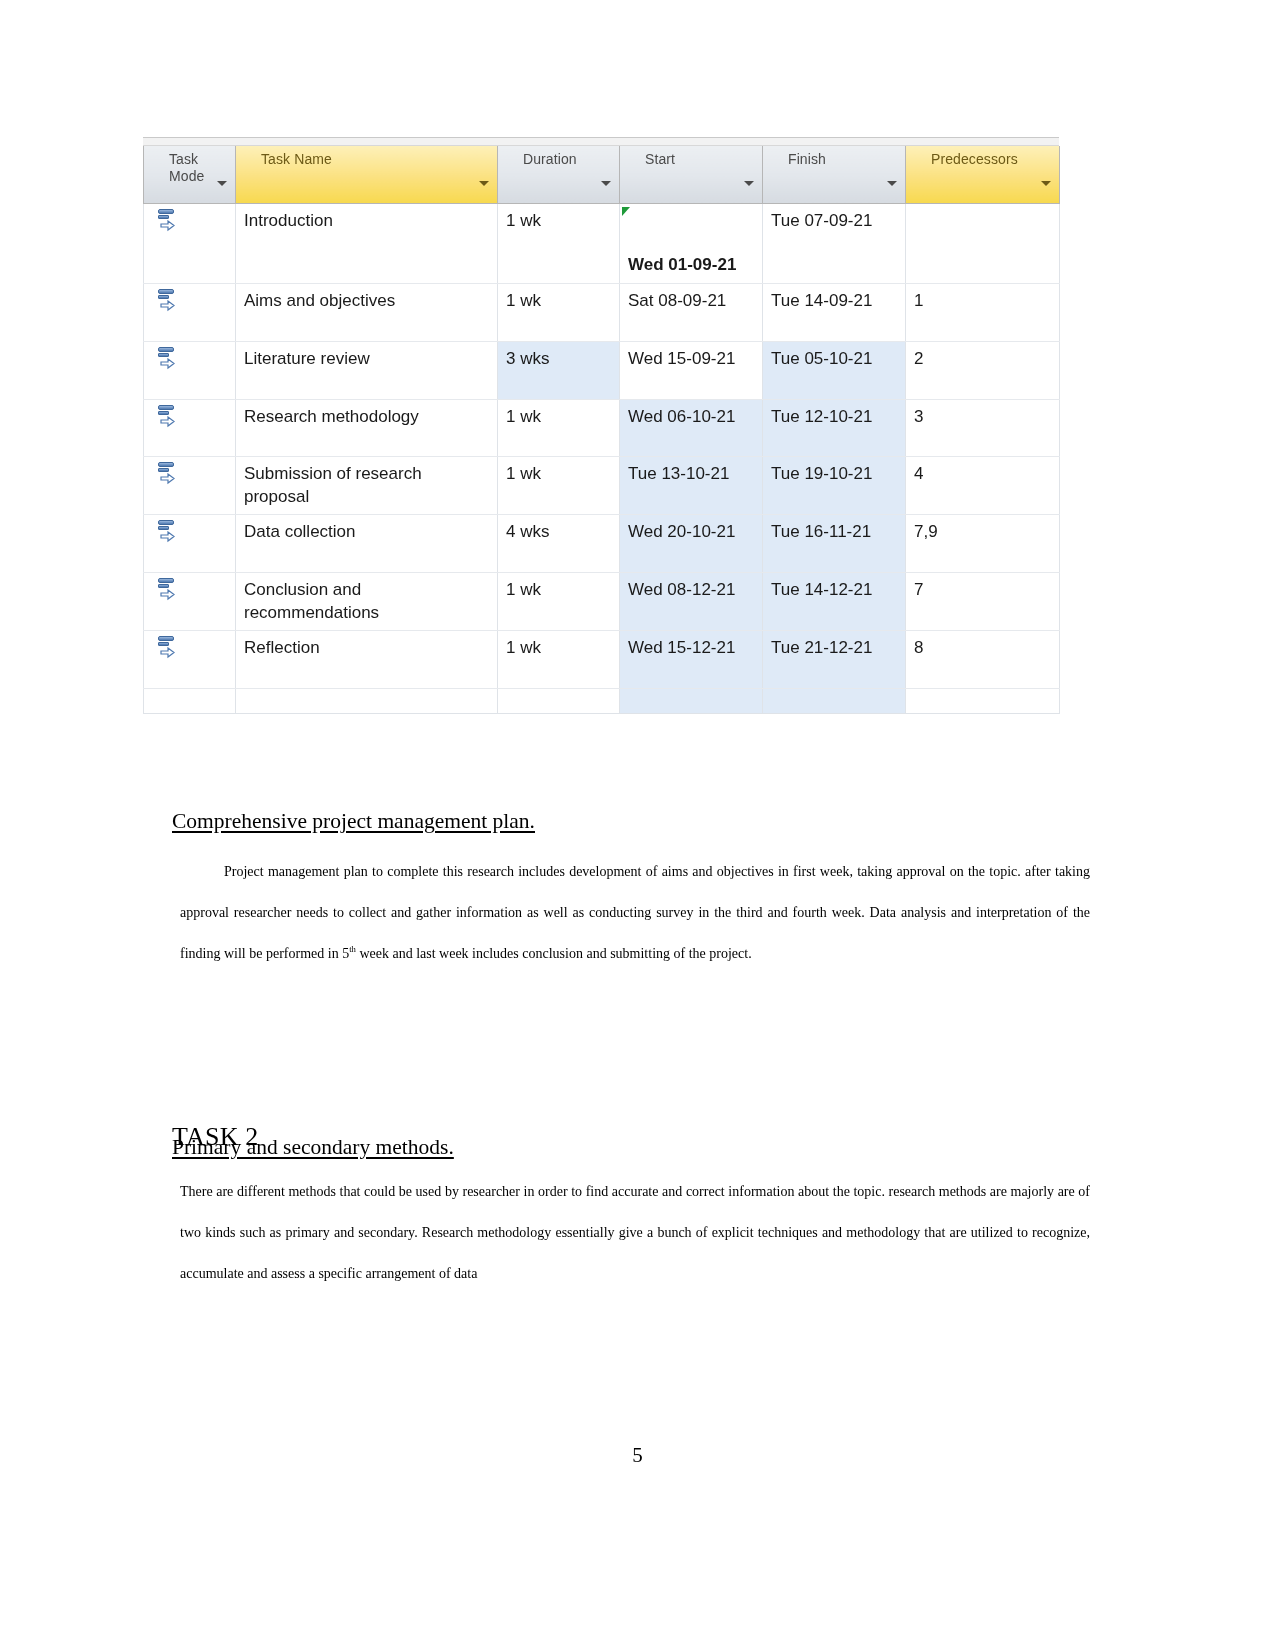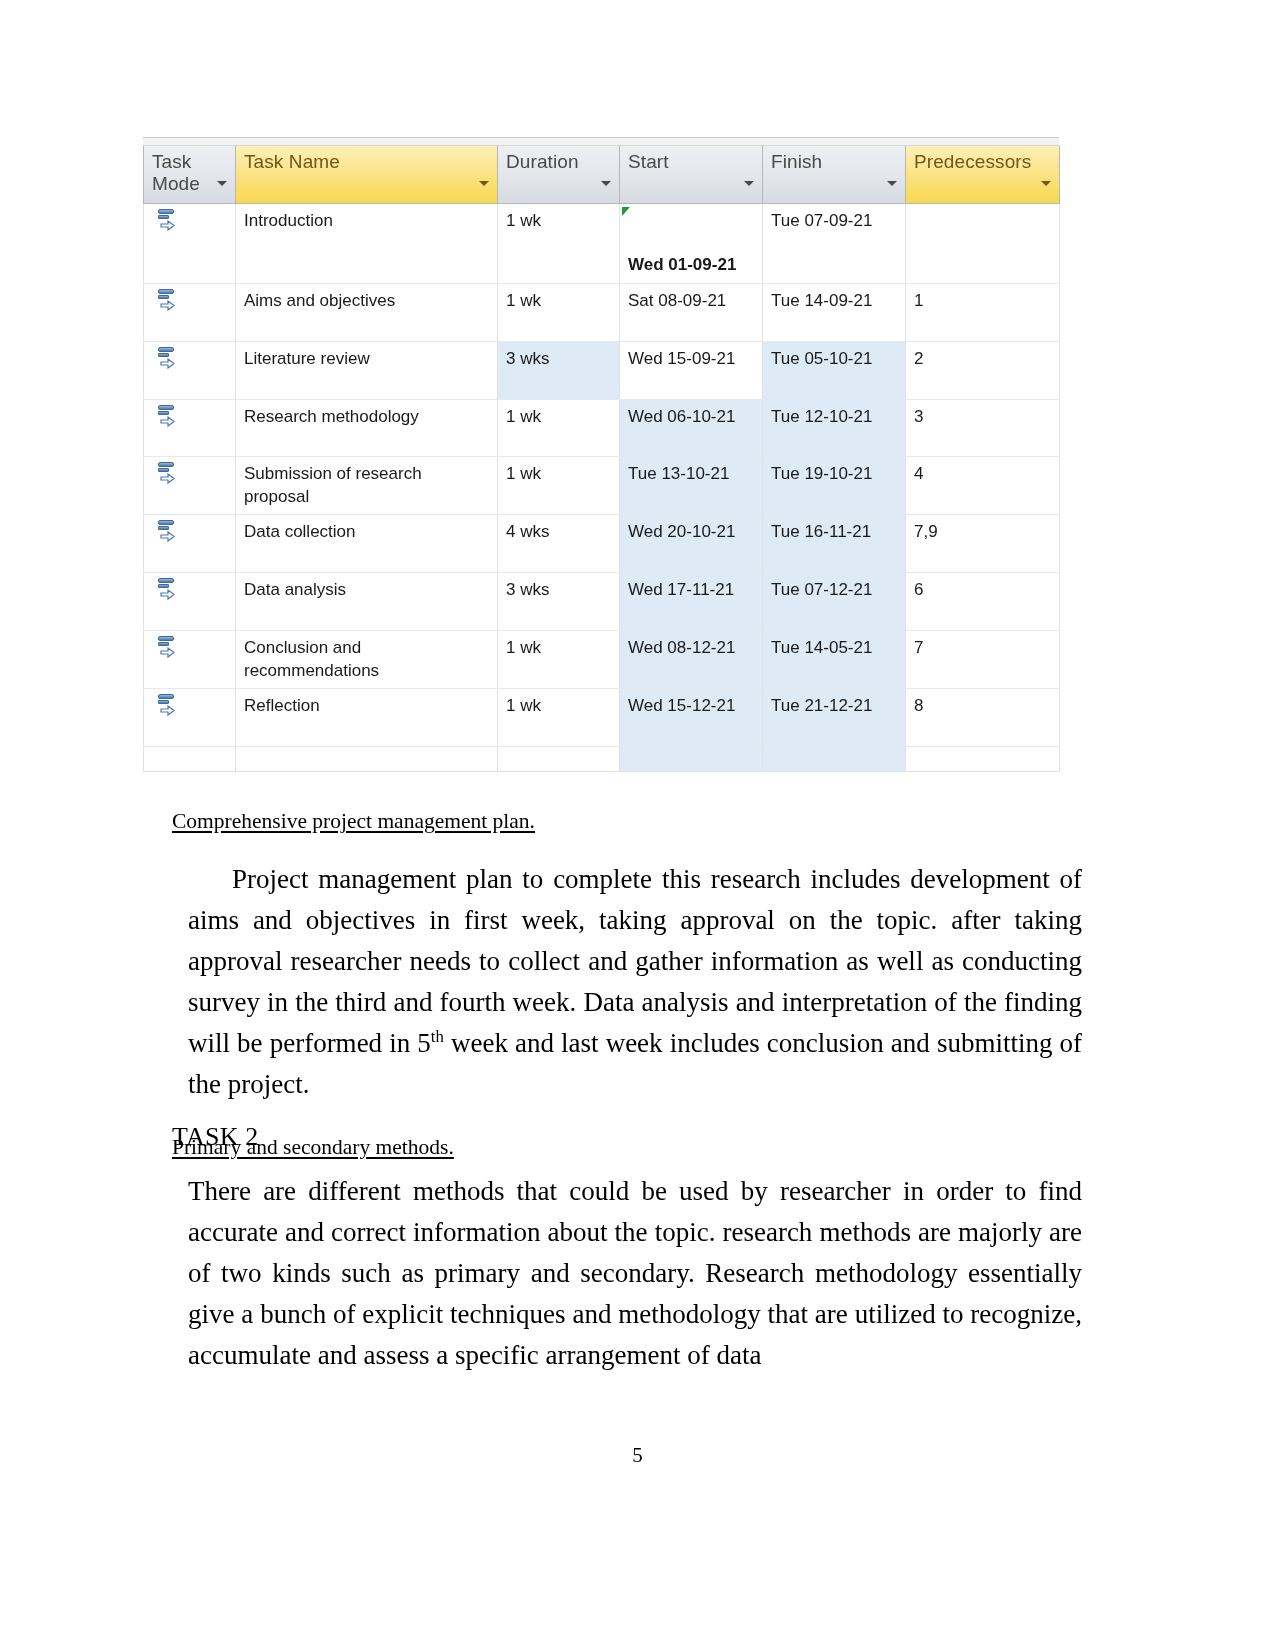--- a/index.html
+++ b/index.html
@@ -47,25 +47,25 @@
   }
   table.proj col.c-mode   { width: 92px; }
   table.proj col.c-name   { width: 262px; }
   table.proj col.c-dur    { width: 122px; }
   table.proj col.c-start  { width: 143px; }
   table.proj col.c-finish { width: 143px; }
   table.proj col.c-pred   { width: 154px; }
 
   table.proj th {
     height: 57px;
-    padding: 5px 8px 0 8px;
+    padding: 5px 8px 0 25px;
     vertical-align: top;
     text-align: left;
     font-weight: normal;
-    font-size: 19px;
+    font-size: 14px;
     color: #4a4a4a;
     border-right: 1px solid #b6b6b6;
     border-bottom: 1px solid #b6b6b6;
     position: relative;
     box-sizing: border-box;
     background: linear-gradient(to bottom,#eceff2 0%,#e3e7ec 50%,#d6dbe1 100%);
   }
   table.proj th:first-child { border-left: 1px solid #b6b6b6; }
   table.proj th.hl {
     background: linear-gradient(to bottom,#fdf0b8 0%,#fbe180 55%,#f7d94f 100%);
@@ -154,23 +154,23 @@
     width: 926px;
     padding-left: 29px;
   }
   .heading-ul {
     font-size: 21.5px;
     line-height: 1.5;
     text-decoration: underline;
     text-underline-offset: 3px;
   }
   p.para {
-    font-size: 27px;
+    font-size: 14px;
     line-height: 41px;
-    margin: 16px;
+    margin: 8px;
     text-align: justify;
     text-justify: inter-word;
   }
   p.para.indent { text-indent: 44px; }
   h1.task-h {
     font-size: 26px;
     font-weight: normal;
     margin: 0;
     line-height: 1.2;
     letter-spacing: .2px;
@@ -327,50 +327,35 @@
                 </svg>
             </span>
           </td>
           <td>Data collection</td>
           <td>4 wks</td>
           <td class="sel">Wed 20-10-21</td>
           <td class="sel">Tue 16-11-21</td>
           <td>7,9</td>
         </tr>
 
-        <tr>
-          <td class="mode-cell">
-            <span class="mode-icon">
-              <span class="bar"></span><span class="bar2"></span>
-              <svg class="arrow" viewBox="0 0 15 12">
-                  <path d="M1 4 h7 v-3 l6 4.5 -6 4.5 v-3 h-7 z" fill="#ffffff" stroke="#4f79b0" stroke-width="1.2"></path>
-                </svg>
-            </span>
-          </td>
-          <td>Data analysis</td>
-          <td>3 wks</td>
-          <td class="sel">Wed 17-11-21</td>
-          <td class="sel">Tue 07-12-21</td>
-          <td>6</td>
-        </tr>
 
         <tr>
           <td class="mode-cell">
             <span class="mode-icon">
               <span class="bar"></span><span class="bar2"></span>
               <svg class="arrow" viewBox="0 0 15 12">
                   <path d="M1 4 h7 v-3 l6 4.5 -6 4.5 v-3 h-7 z" fill="#ffffff" stroke="#4f79b0" stroke-width="1.2"></path>
                 </svg>
             </span>
           </td>
           <td>Conclusion and
 recommendations</td>
           <td>1 wk</td>
           <td class="sel">Wed 08-12-21</td>
-          <td class="sel">Tue 14-05-21</td>
+          <td class="sel">Tue 14-12-21</td>
           <td>7</td>
         </tr>
 
         <tr>
           <td class="mode-cell">
             <span class="mode-icon">
               <span class="bar"></span><span class="bar2"></span>
               <svg class="arrow" viewBox="0 0 15 12">
                   <path d="M1 4 h7 v-3 l6 4.5 -6 4.5 v-3 h-7 z" fill="#ffffff" stroke="#4f79b0" stroke-width="1.2"></path>
                 </svg>

